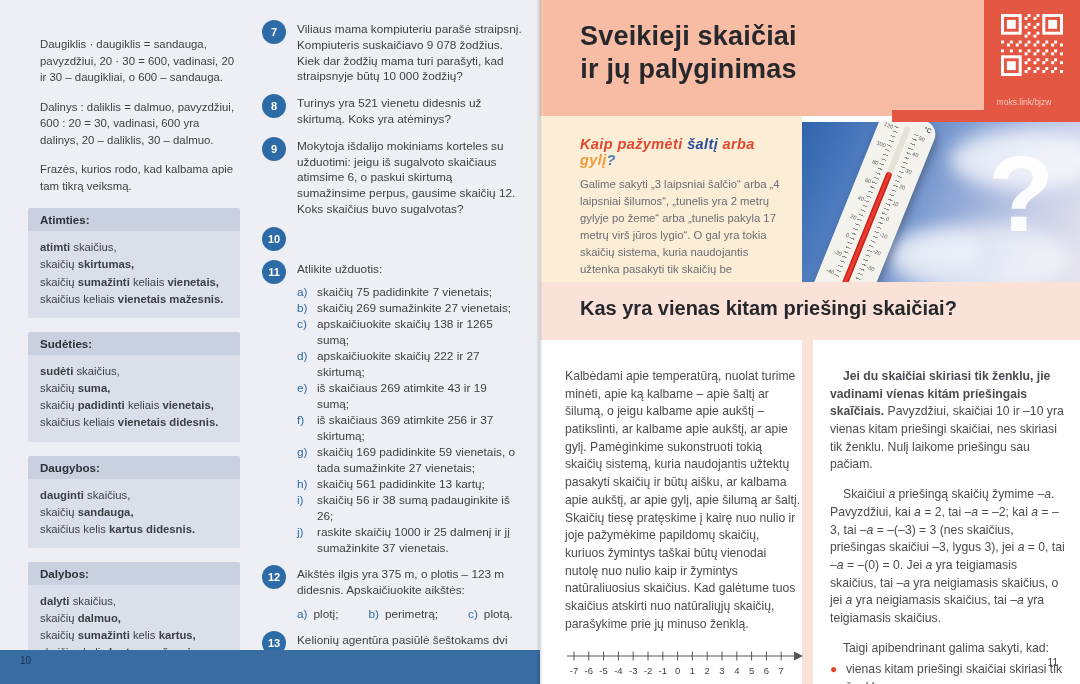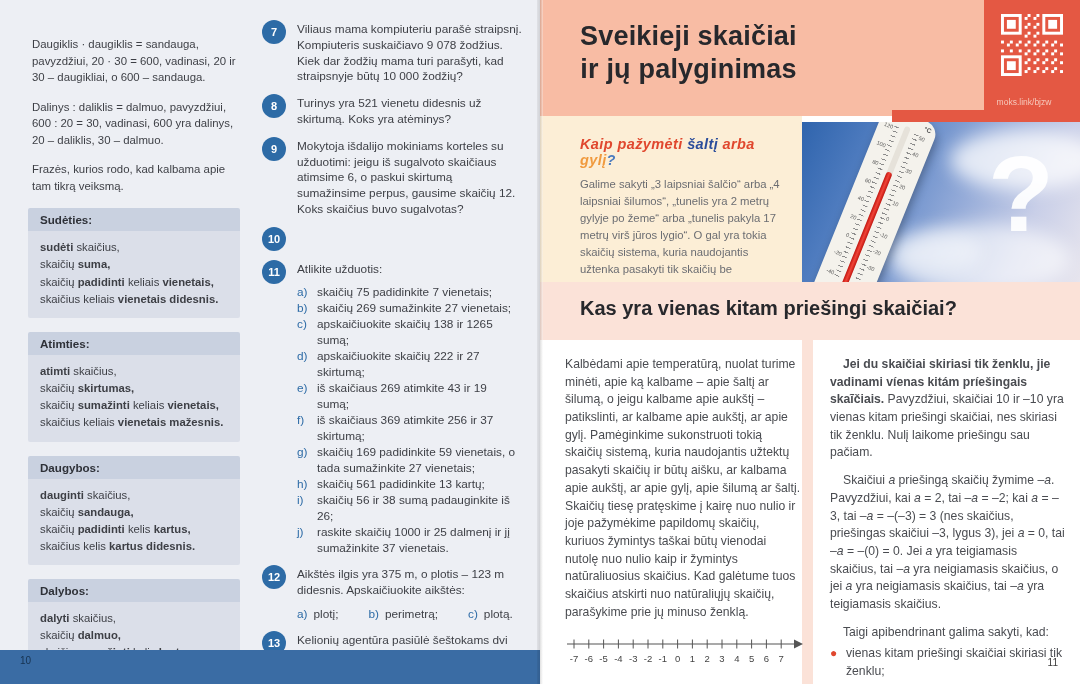--- a/index.html
+++ b/index.html
@@ -4,21 +4,21 @@
 <style>
   html,body{margin:0;padding:0;}
   body{font-family:"Liberation Sans",sans-serif;background:#888;}
   .spread{position:relative;width:1080px;height:684px;overflow:hidden;background:#fff;}
 
   
   .page-left{position:absolute;left:0;top:0;width:540px;height:684px;background:#edeff4;}
   .page-left .cols{display:flex;padding:36px 18px 0 28px;gap:22px;}
   .colA{width:212px;flex:0 0 212px;}
   .colB{flex:1;margin-top:-14px;}
-  .intro-p{margin:0 0 13px 4px;font-size:11.4px;line-height:1.45;color:#3d3f45;}
+  .intro-p{margin:0 0 13px 12px;font-size:11.4px;line-height:1.45;color:#3d3f45;}
   .def-box{margin-top:14px;border-radius:2px;overflow:hidden;}
   .def-box .bx-head{background:#c9d1e0;padding:5px 12px;font-size:11.6px;font-weight:700;color:#2e3138;}
   .def-box .bx-body{background:#dbdfe9;padding:8px 12px 10px 12px;}
   .bx-line{font-size:11.3px;line-height:1.52;color:#3d3f45;}
   .ex-row{display:flex;gap:11px;margin-bottom:11px;}
   .ex-circle{flex:0 0 24px;width:24px;height:24px;border-radius:50%;background:#2d6ba6;color:#fff;
              font-size:11px;font-weight:700;display:flex;align-items:center;justify-content:center;margin-top:-2px;}
   .ex-body{flex:1;font-size:11.8px;line-height:1.34;color:#3d3f45;}
   .ex-text{margin:0;}
   .ex-sub{margin-top:6px;}
@@ -67,21 +67,21 @@
   .qmark{position:absolute;right:26px;top:18px;font-size:108px;font-weight:700;color:rgba(255,255,255,.92);line-height:1;}
 
   .pink-band{position:absolute;left:0;top:282px;width:540px;height:58px;background:#fbe2d8;}
   .section-heading{position:absolute;left:40px;top:15px;font-size:20px;font-weight:700;color:#27282c;}
 
   .content{position:absolute;left:0;top:340px;width:540px;height:344px;background:#fff;}
   .divider{position:absolute;left:262px;top:0;width:11px;height:344px;background:#fbe2d8;}
   .rcol{position:absolute;top:16px;font-size:12.2px;line-height:1.45;color:#4a4c51;}
   .rcol-left{left:25px;width:236px;}
   .rcol-right{left:290px;width:236px;}
-  .rcol p{margin:0 0 10px 0;}
+  .rcol p{margin:12px 0 10px 0;}
   .rcol p.ind{text-indent:13px;}
   .numberline{margin:4px 0 8px 0;}
   .blt{display:flex;gap:8px;margin-bottom:3px;}
   .blt .dot{color:#e0472e;flex:0 0 8px;font-size:12px;line-height:1.45;}
   .pageno-right{position:absolute;right:22px;bottom:16px;font-size:10px;color:#3c3c3c;}
 </style>
 </head>
 <body>
 
 <div class="spread">
@@ -89,43 +89,42 @@
   <div class="page-left">
     <div class="cols">
       <div class="colA">
         <div id="intro">
             <p class="intro-p">Daugiklis · daugiklis = sandauga, pavyzdžiui, 20 · 30 = 600, vadinasi, 20 ir 30 – daugikliai, o 600 – sandauga.</p>
             <p class="intro-p">Dalinys : daliklis = dalmuo, pavyzdžiui, 600 : 20 = 30, vadinasi, 600 yra dalinys, 20 – daliklis, 30 – dalmuo.</p>
             <p class="intro-p">Frazės, kurios rodo, kad kalbama apie tam tikrą veiksmą.</p>
           </div>
         <div id="boxes">
             <div class="def-box">
+              <div class="bx-head">Atimties:</div>
+              <div class="bx-body">
+                <div class="bx-line"><span style="font-weight: 700;">atimti</span><span> skaičius,</span></div>
+                <div class="bx-line"><span>skaičių </span><span style="font-weight: 700;">skirtumas,</span></div>
+                <div class="bx-line"><span>skaičių </span><span style="font-weight: 700;">sumažinti</span><span> keliais </span><span style="font-weight: 700;">vienetais,</span></div>
+                <div class="bx-line"><span>skaičius keliais </span><span style="font-weight: 700;">vienetais mažesnis.</span></div>
+              </div>
+            </div>
+            <div class="def-box">
               <div class="bx-head">Sudėties:</div>
               <div class="bx-body">
                 <div class="bx-line"><span style="font-weight: 700;">sudėti</span><span> skaičius,</span></div>
                 <div class="bx-line"><span>skaičių </span><span style="font-weight: 700;">suma,</span></div>
                 <div class="bx-line"><span>skaičių </span><span style="font-weight: 700;">padidinti</span><span> keliais </span><span style="font-weight: 700;">vienetais,</span></div>
                 <div class="bx-line"><span>skaičius keliais </span><span style="font-weight: 700;">vienetais didesnis.</span></div>
               </div>
             </div>
             <div class="def-box">
-              <div class="bx-head">Atimties:</div>
-              <div class="bx-body">
-                <div class="bx-line"><span style="font-weight: 700;">atimti</span><span> skaičius,</span></div>
-                <div class="bx-line"><span>skaičių </span><span style="font-weight: 700;">skirtumas,</span></div>
-                <div class="bx-line"><span>skaičių </span><span style="font-weight: 700;">sumažinti</span><span> keliais </span><span style="font-weight: 700;">vienetais,</span></div>
-                <div class="bx-line"><span>skaičius keliais </span><span style="font-weight: 700;">vienetais mažesnis.</span></div>
-              </div>
-            </div>
-            <div class="def-box">
               <div class="bx-head">Daugybos:</div>
               <div class="bx-body">
                 <div class="bx-line"><span style="font-weight: 700;">dauginti</span><span> skaičius,</span></div>
                 <div class="bx-line"><span>skaičių </span><span style="font-weight: 700;">sandauga,</span></div>
-                <div class="bx-line"><span>skaičių </span><span style="font-weight: 700;">padidinti</span><span> kelis </span><span style="font-weight: 700;">kartus,</span></div>
                 <div class="bx-line"><span>skaičius kelis </span><span style="font-weight: 700;">kartus didesnis.</span></div>
               </div>
             </div>
             <div class="def-box">
               <div class="bx-head">Dalybos:</div>
               <div class="bx-body">
                 <div class="bx-line"><span style="font-weight: 700;">dalyti</span><span> skaičius,</span></div>
                 <div class="bx-line"><span>skaičių </span><span style="font-weight: 700;">dalmuo,</span></div>
                 <div class="bx-line"><span>skaičių </span><span style="font-weight: 700;">sumažinti</span><span> kelis </span><span style="font-weight: 700;">kartus,</span></div>
                 <div class="bx-line"><span>skaičius kelis </span><span style="font-weight: 700;">kartus mažesnis.</span></div>

